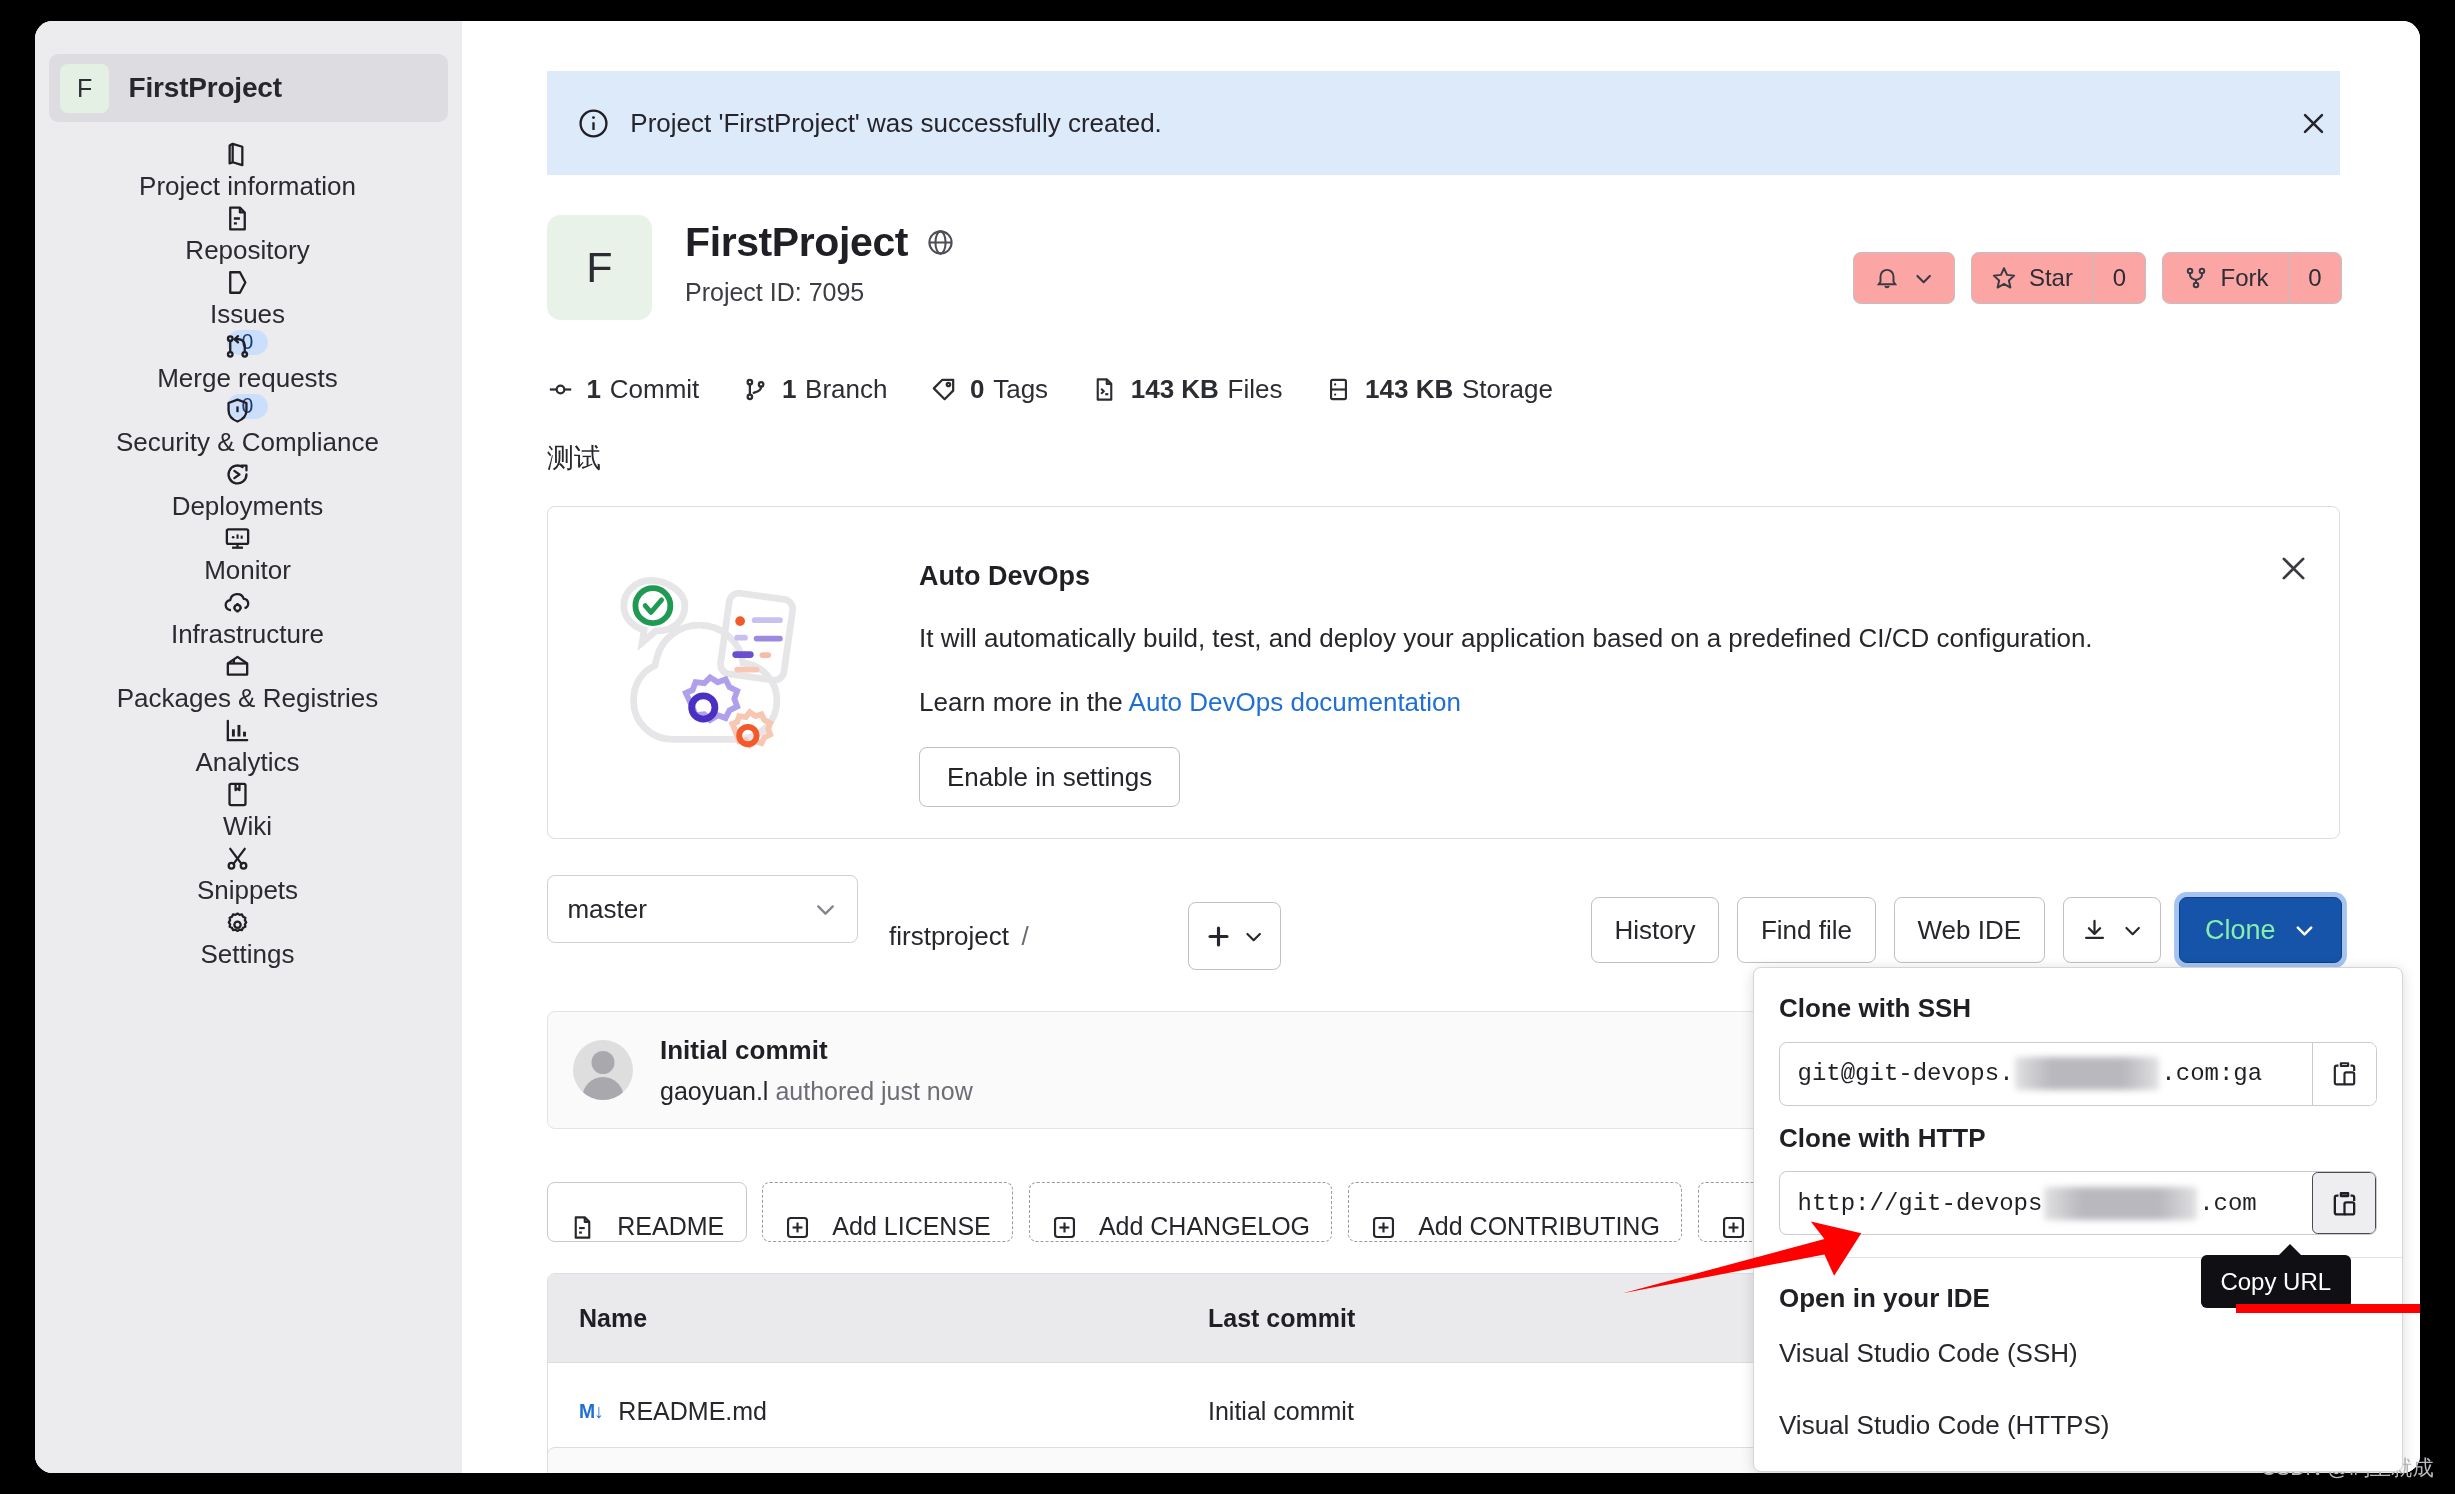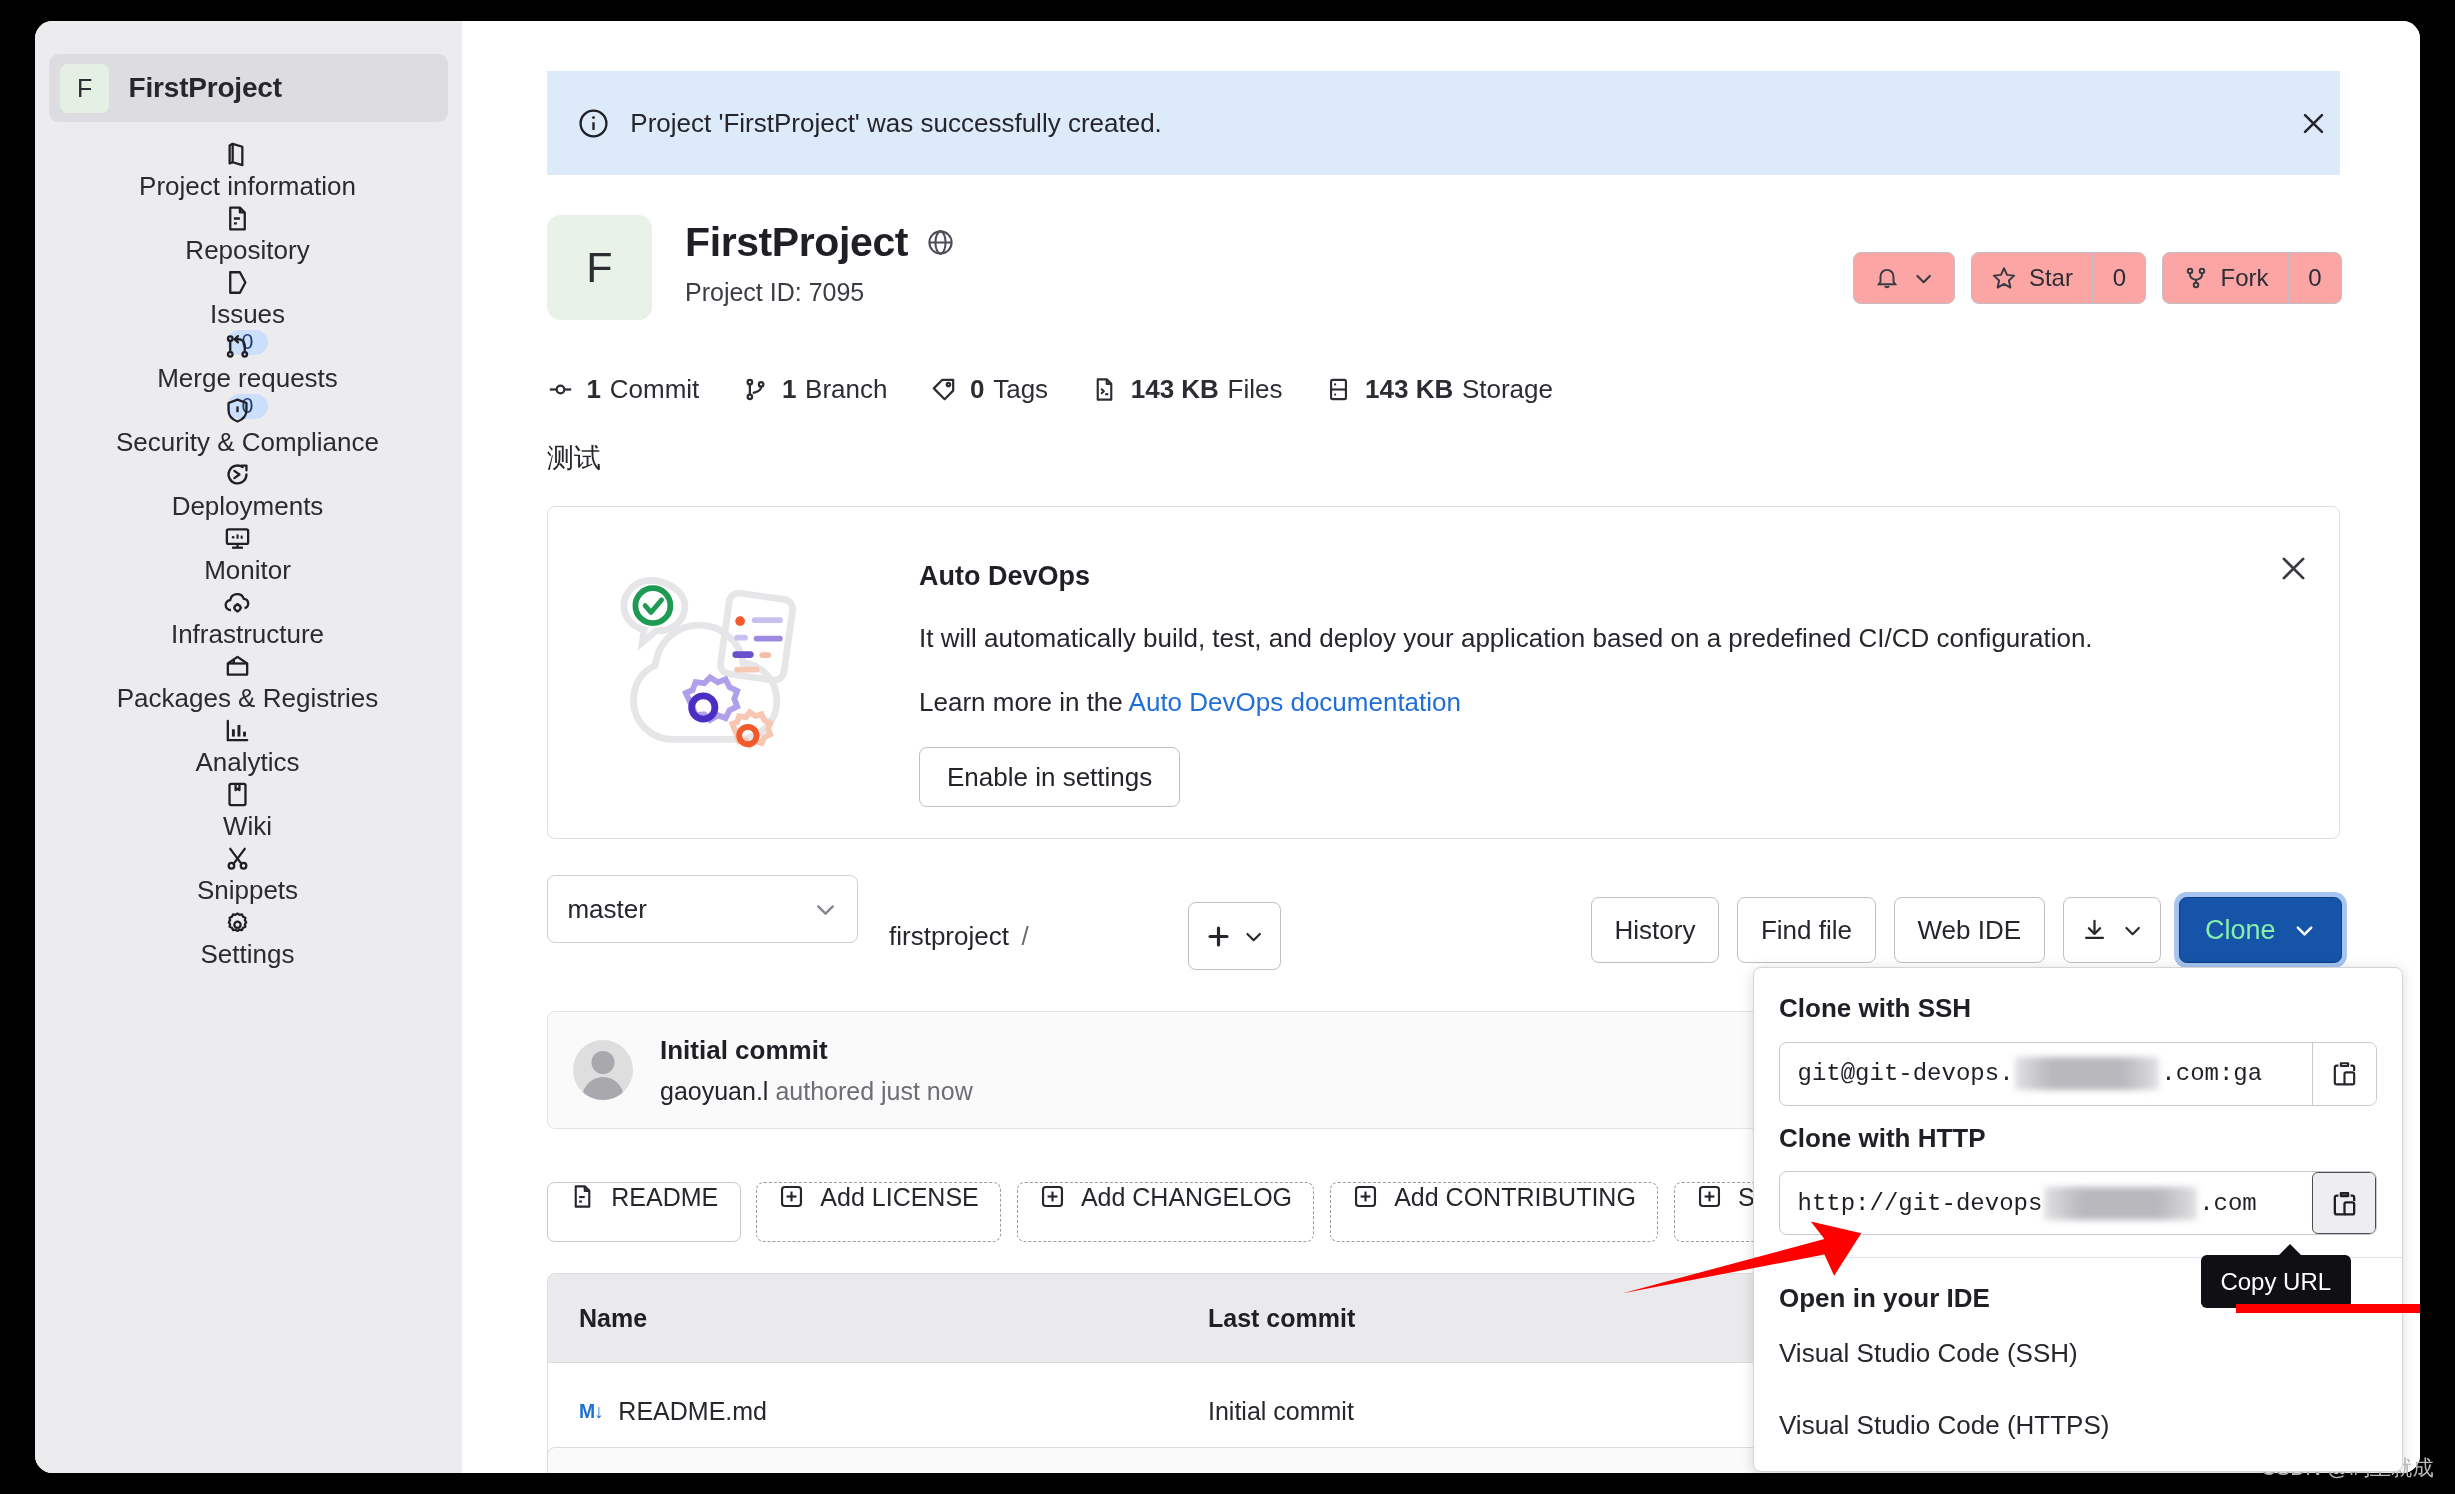--- a/index.html
+++ b/index.html
@@ -236,21 +236,21 @@
   }
   .commit-txt { margin-left: 27px; }
   .commit-title { font-size: 26px; font-weight: bold; color: #1f1f25; }
   .commit-sub { font-size: 25px; color: #6d6d76; margin-top: 10.7px; }
   .commit-sub b { color: #24242a; font-weight: normal; }
 
   
   .fbtns { position: absolute; left: 85px; top: 1161px; display: flex; align-items: center; }
   .fbtn {
     height: 60px; padding: 0 21.3px; margin-right: 15.5px;
-    display: flex; align-items: flex-start; gap: 15px;
+    display: flex; align-items: flex-end; gap: 21px;
     font-size: 25px; color: #26262c;
     border-radius: 7.8px; background: #fff;
     white-space: nowrap;
   }
   .fbtn.solid { border: 1px solid #c8c8cd; }
   .fbtn.dashed { border: 1.9px dashed #9a9aa2; }
   .fbtn svg { display: block; flex: 0 0 auto; }
 
   
   .ftable {

